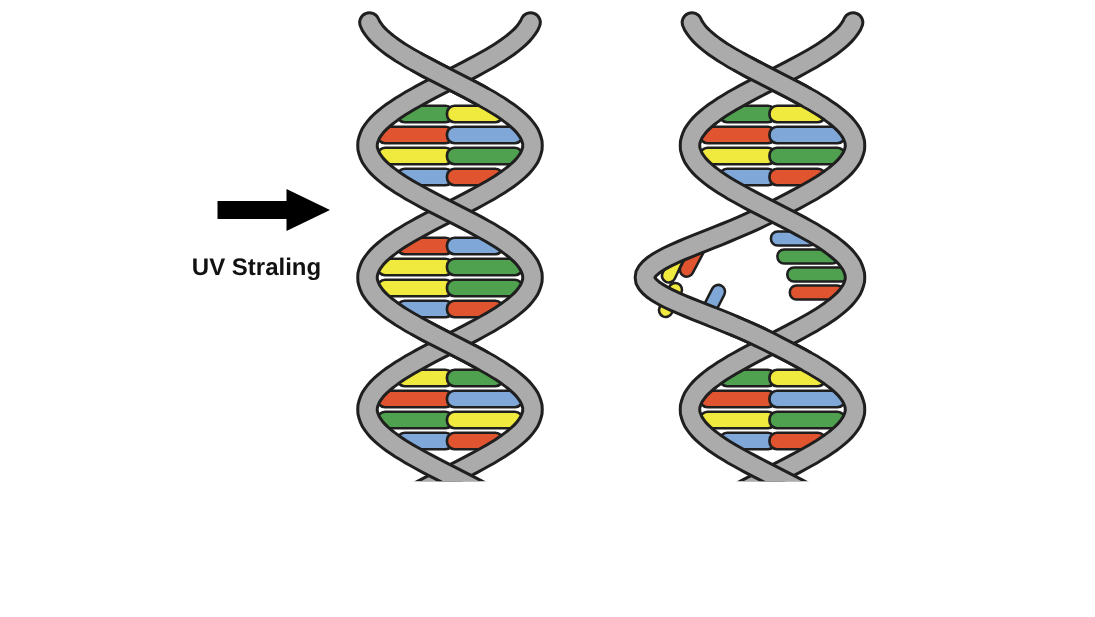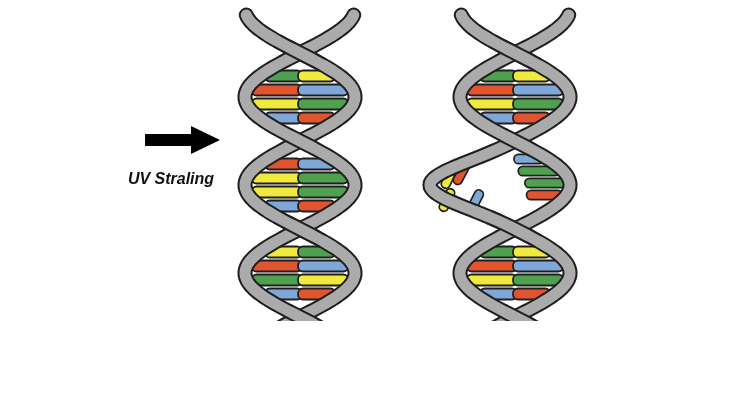--- a/index.html
+++ b/index.html
@@ -5,21 +5,20 @@
   html, body {
     margin: 0; padding: 0;
     background: #ffffff;
     font-family: "Liberation Sans", sans-serif;
   }
   .stage {
     position: relative;
     width: 730px; height: 321px;
     background: #ffffff;
     overflow: hidden;
-    font-style: italic;
   }
   .uv-arrow {
     position: absolute;
     left: 144px; top: 124px;
   }
   .uv-label {
     position: absolute;
     left: 100px; top: 170px; width: 142px;
     text-align: center;
     font-size: 16px;

